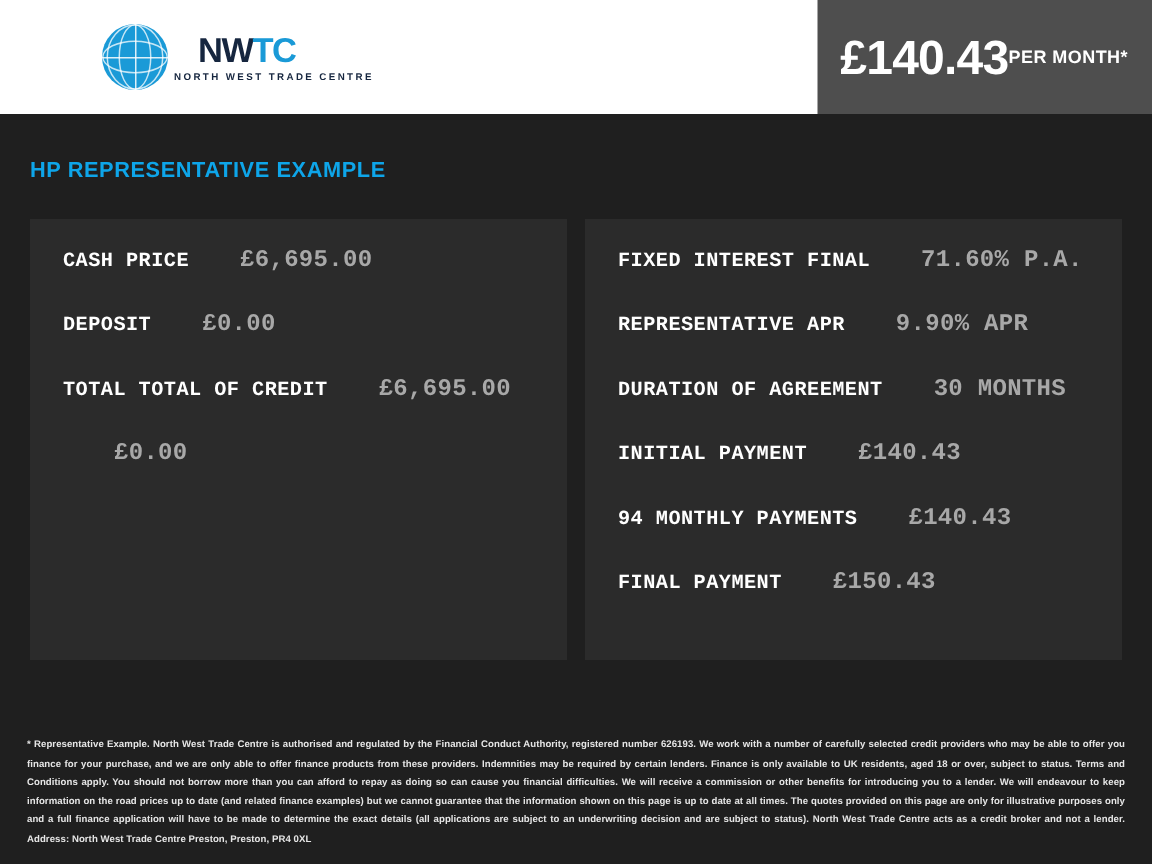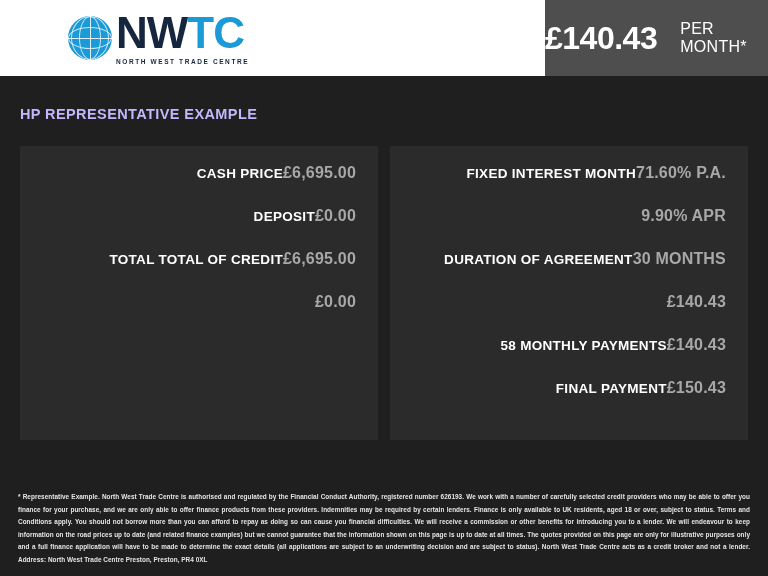--- a/index.html
+++ b/index.html
@@ -64,25 +64,26 @@
   .globe-ring {
     position: absolute;
     border: 1px solid rgba(255,255,255,.75);
     border-radius: 50%;
   }
   .globe-ring.r1 { left: 11px; top: 0; width: 22px; height: 44px; }
   .globe-ring.r2 { left: 3px; top: 0; width: 38px; height: 44px; }
   .globe-ring.r3 { left: 0; top: 11px; width: 44px; height: 22px; }
   .logo-text-wrap { display: flex; flex-direction: column; }
   .logo-main {
-    font-size: 44px;
+    font-size: 23px;
     font-weight: bold;
     letter-spacing: -1px;
     color: #16263f;
     line-height: 1;
+    margin-left: 16px;
   }
   .logo-main .blue { color: #1a9ad7; }
   .logo-sub {
     font-size: 6.5px;
     letter-spacing: 1.6px;
     color: #16263f;
     margin-top: 3px;
     font-weight: bold;
   }
   .price-area {
@@ -93,63 +94,65 @@
     align-items: center;
     justify-content: flex-end;
     padding-right: 16px;
   }
   .price-amount {
     font-size: 32px;
     font-weight: bold;
     letter-spacing: -0.5px;
   }
   .price-label {
-    font-size: 16px;
-    font-weight: normal;
-    margin-left: 23px;
+    font-size: 12px;
+    font-weight: bold;
+    margin-left: 0;
     letter-spacing: .3px;
   }
 
   
   .section-title {
-    color: #c4b5fd;
+    color: #0ea5e9;
     font-size: 14.5px;
     font-weight: bold;
     letter-spacing: .4px;
     padding: 30px 0 0 20px;
   }
 
   
   .panels {
     display: flex;
     gap: 12px;
     padding: 24px 20px 0 20px;
   }
   .panel {
     flex: 1;
     background: #2b2b2b;
     padding: 18px 22px 18px 22px;
   }
   .row {
     display: flex;
-    justify-content: flex-end;
+    justify-content: flex-start;
     align-items: baseline;
     height: 43px;
+    font-family: Liberation Mono, monospace;
   }
   .row .k {
     color: #ffffff;
     font-size: 13.5px;
     font-weight: bold;
     letter-spacing: .3px;
   }
   .row .v {
     color: #a8a8a8;
     font-size: 16px;
     font-weight: bold;
     letter-spacing: .2px;
+    margin-left: 34px;
   }
 
   
   .footer {
     margin-top: auto;
     padding: 14px 18px 10px 18px;
     color: #e6e6e6;
     font-size: 6.4px;
     line-height: 1.95;
     font-weight: bold;
@@ -199,35 +202,37 @@
         <span class="k">TOTAL TOTAL OF CREDIT</span>
         <span class="v">£6,695.00</span>
       </div>
       <div class="row">
         <span class="v">£0.00</span>
       </div>
     </div>
 
     <div class="panel">
       <div class="row">
-        <span class="k">FIXED INTEREST MONTH</span>
+        <span class="k">FIXED INTEREST FINAL</span>
         <span class="v">71.60% P.A.</span>
       </div>
       <div class="row">
+        <span class="k">REPRESENTATIVE APR</span>
         <span class="v">9.90% APR</span>
       </div>
       <div class="row">
         <span class="k">DURATION OF AGREEMENT</span>
         <span class="v">30 MONTHS</span>
       </div>
       <div class="row">
+        <span class="k">INITIAL PAYMENT</span>
         <span class="v">£140.43</span>
       </div>
       <div class="row">
-        <span class="k">58 MONTHLY PAYMENTS</span>
+        <span class="k">94 MONTHLY PAYMENTS</span>
         <span class="v">£140.43</span>
       </div>
       <div class="row">
         <span class="k">FINAL PAYMENT</span>
         <span class="v">£150.43</span>
       </div>
     </div>
 
   </div>
 

